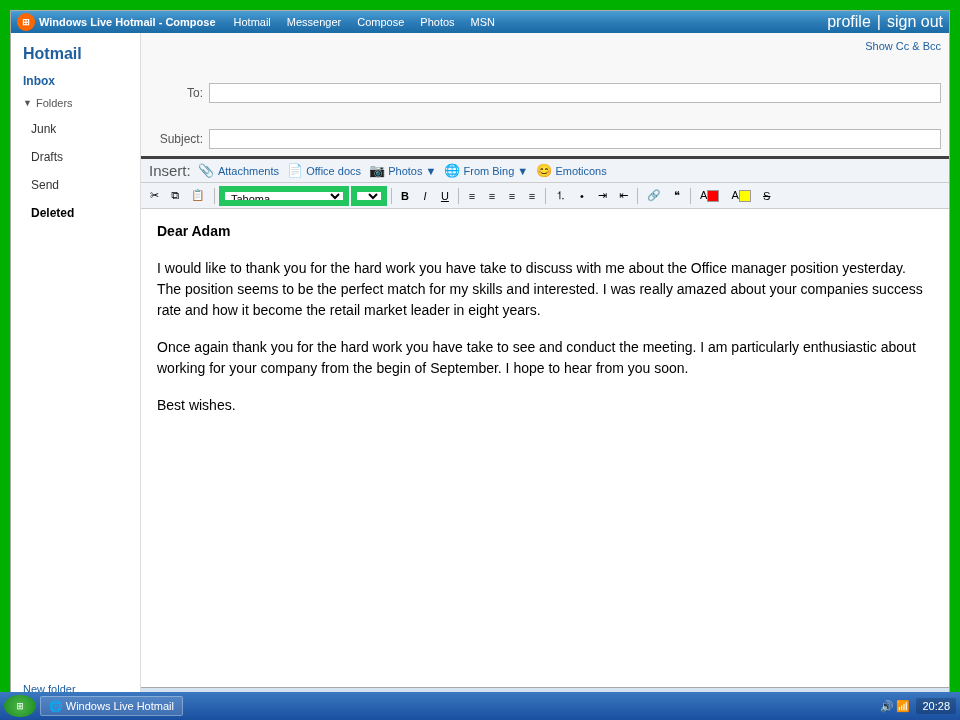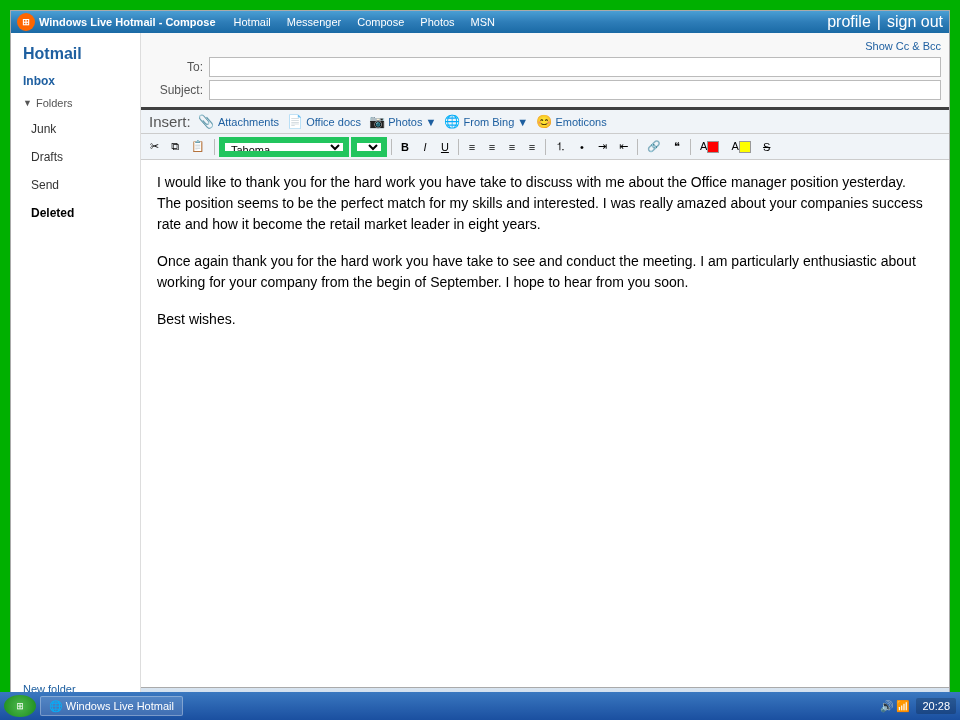--- a/index.html
+++ b/index.html
@@ -189,20 +189,21 @@
     .header-fields {
       background: #f8f8f8;
       border-bottom: 3px solid #404040;
       padding: 4px 8px;
       flex-shrink: 0;
     }
     .field-row {
       display: flex;
       align-items: center;
       margin-bottom: 3px;
+      margin-top: 26px;
     }
     .field-label {
       width: 60px;
       text-align: right;
       padding-right: 6px;
       font-size: 12px;
       color: #555;
     }
     .field-input {
       flex: 1;
@@ -506,20 +507,21 @@
         <div class="fmt-sep"></div>
         <button class="fmt-btn">🔗</button>
         <button class="fmt-btn">❝</button>
         <div class="fmt-sep"></div>
         <button class="fmt-btn">A<span class="color-box" style="background:#ff0000;"></span></button>
         <button class="fmt-btn">A<span class="color-box" style="background:#ffff00;"></span></button>
         <button class="fmt-btn" style="text-decoration:line-through;">S</button>
       </div>
 
       <div class="email-body">
+        <p><strong>Dear Adam</strong></p>
         <p>I would like to thank you for the hard work you have take to discuss with me about the Office manager position yesterday. The position seems to be the perfect match for my skills and interested. I was really amazed about your companies success rate and how it become the retail market leader in eight years.</p>
         <p>Once again thank you for the hard work you have take to see and conduct the meeting. I am particularly enthusiastic about working for your company from the begin of September. I hope to hear from you soon.</p>
         <p>Best wishes.</p>
       </div>
 
       <div class="status-bar">
         <span>Done</span>
         <div class="status-right">
           <span>Internet | Protected Mode: On</span>
           <span>

